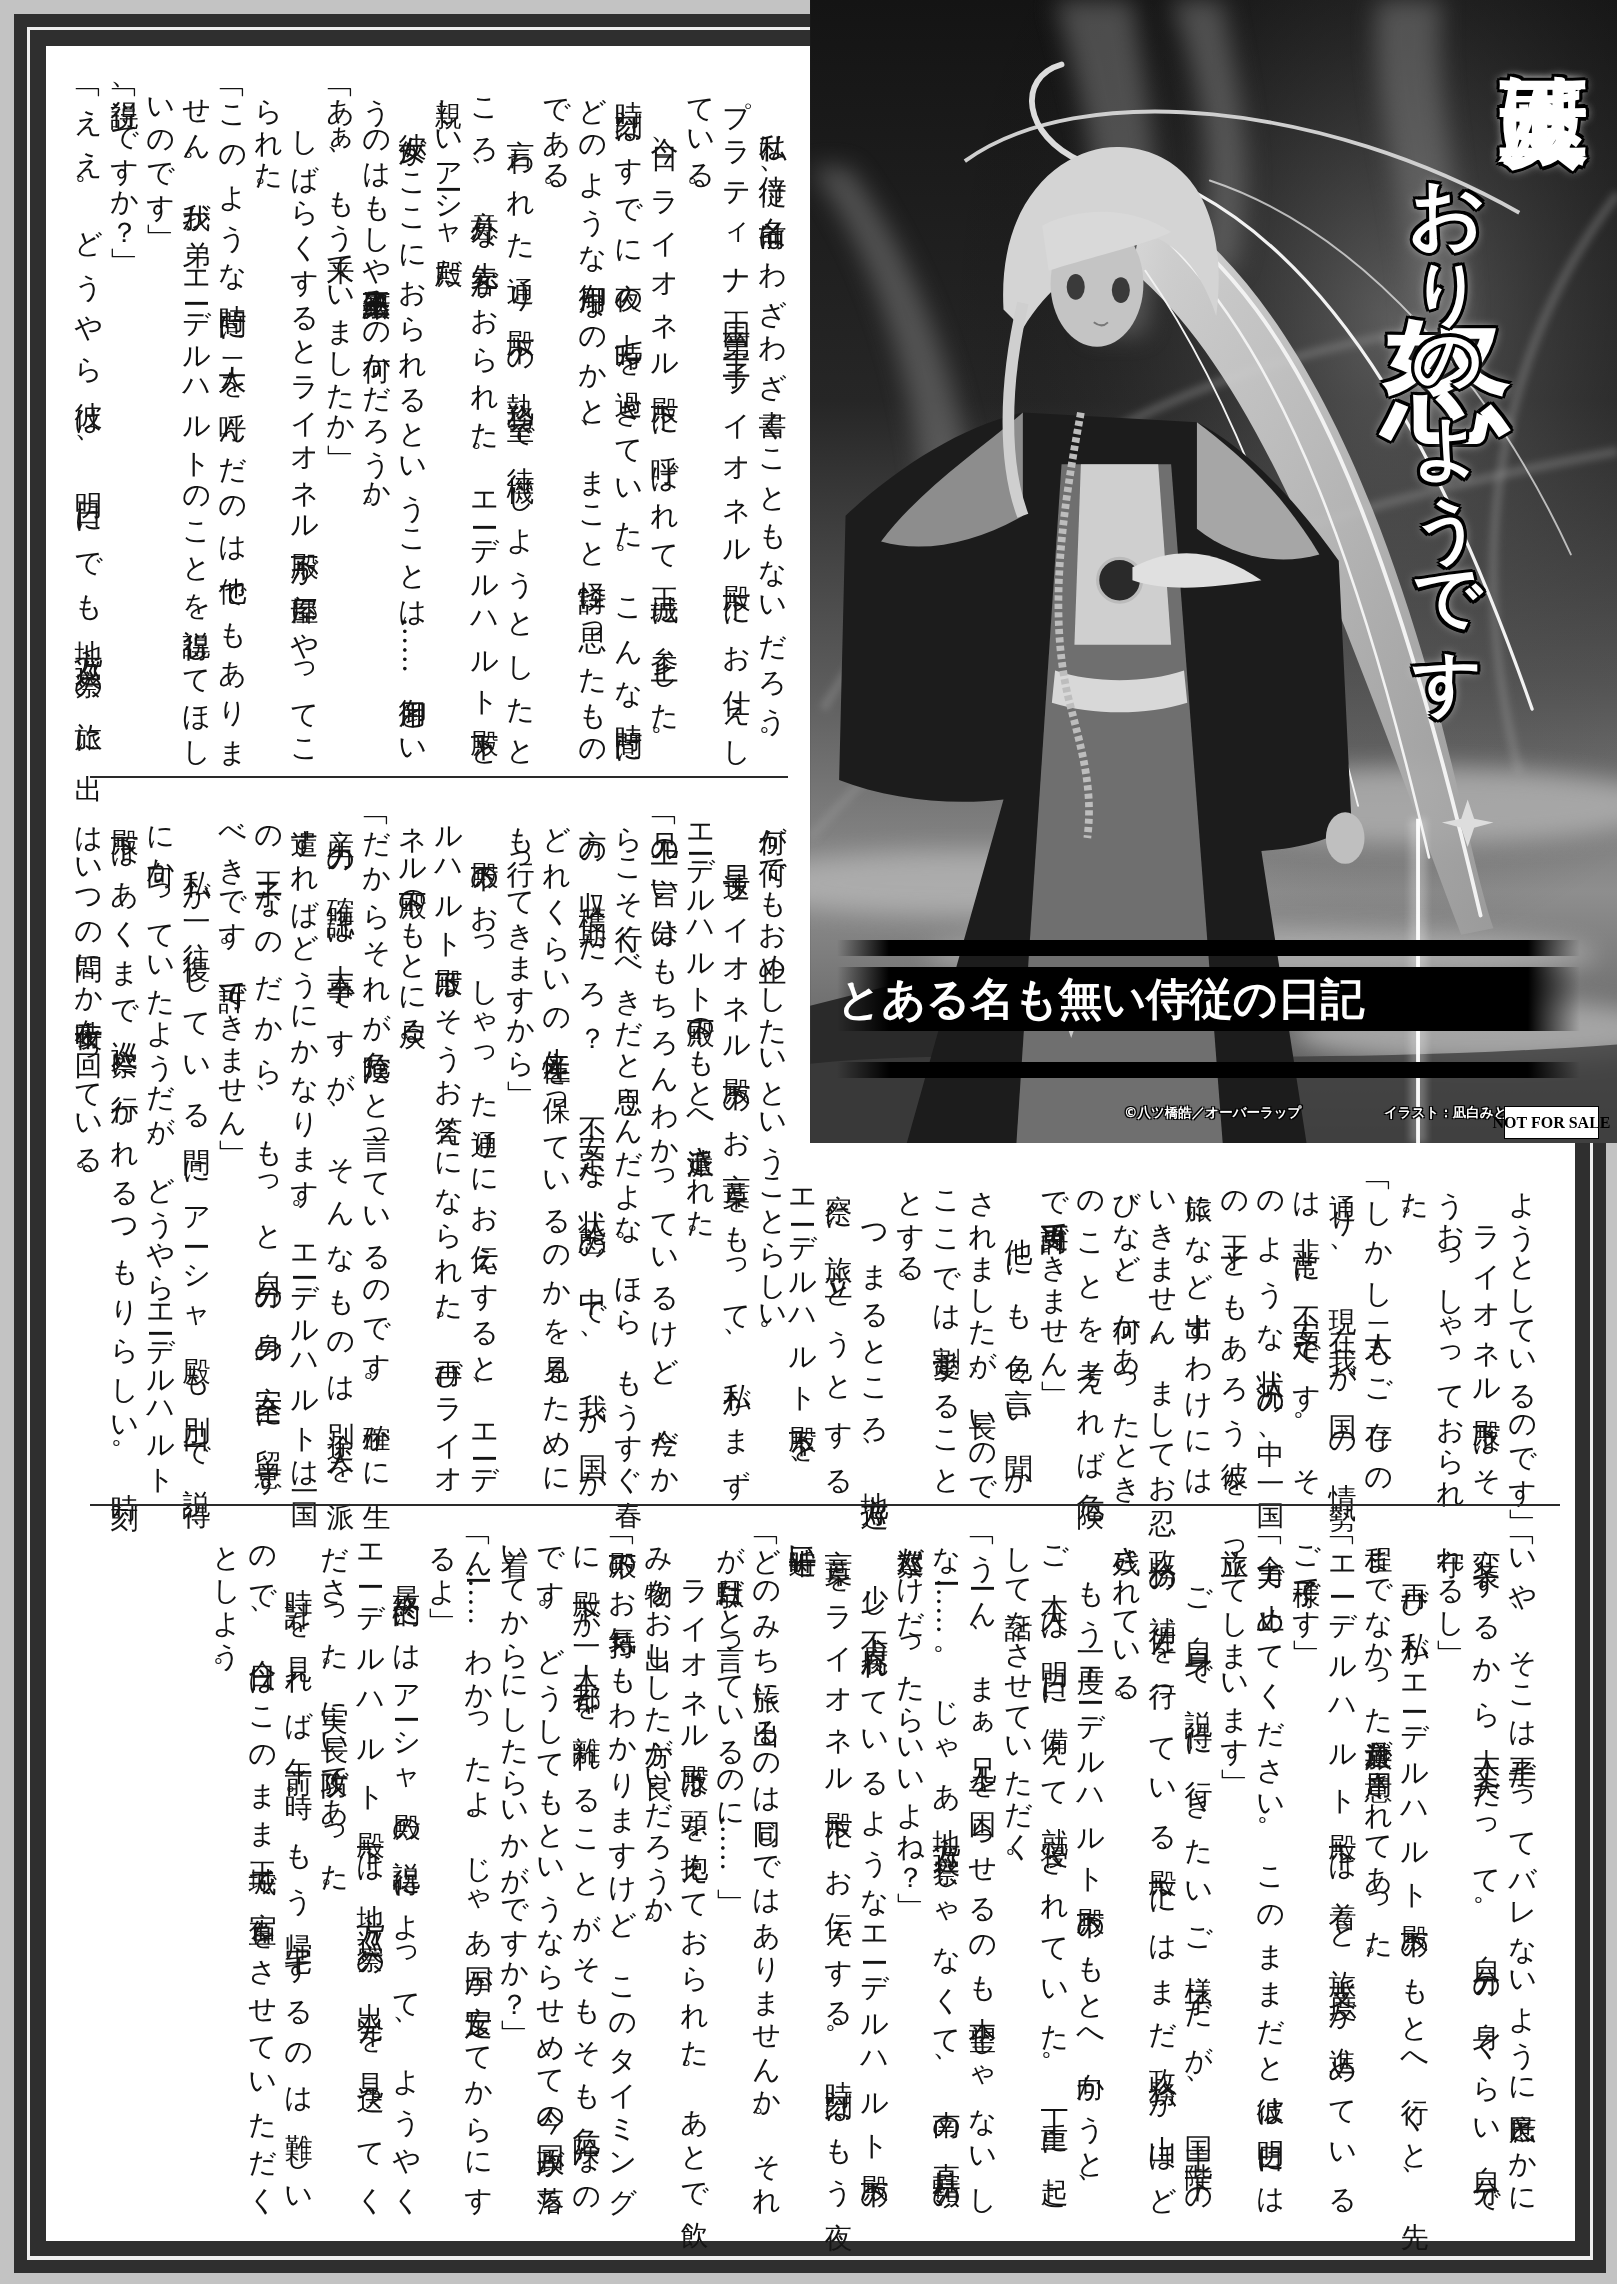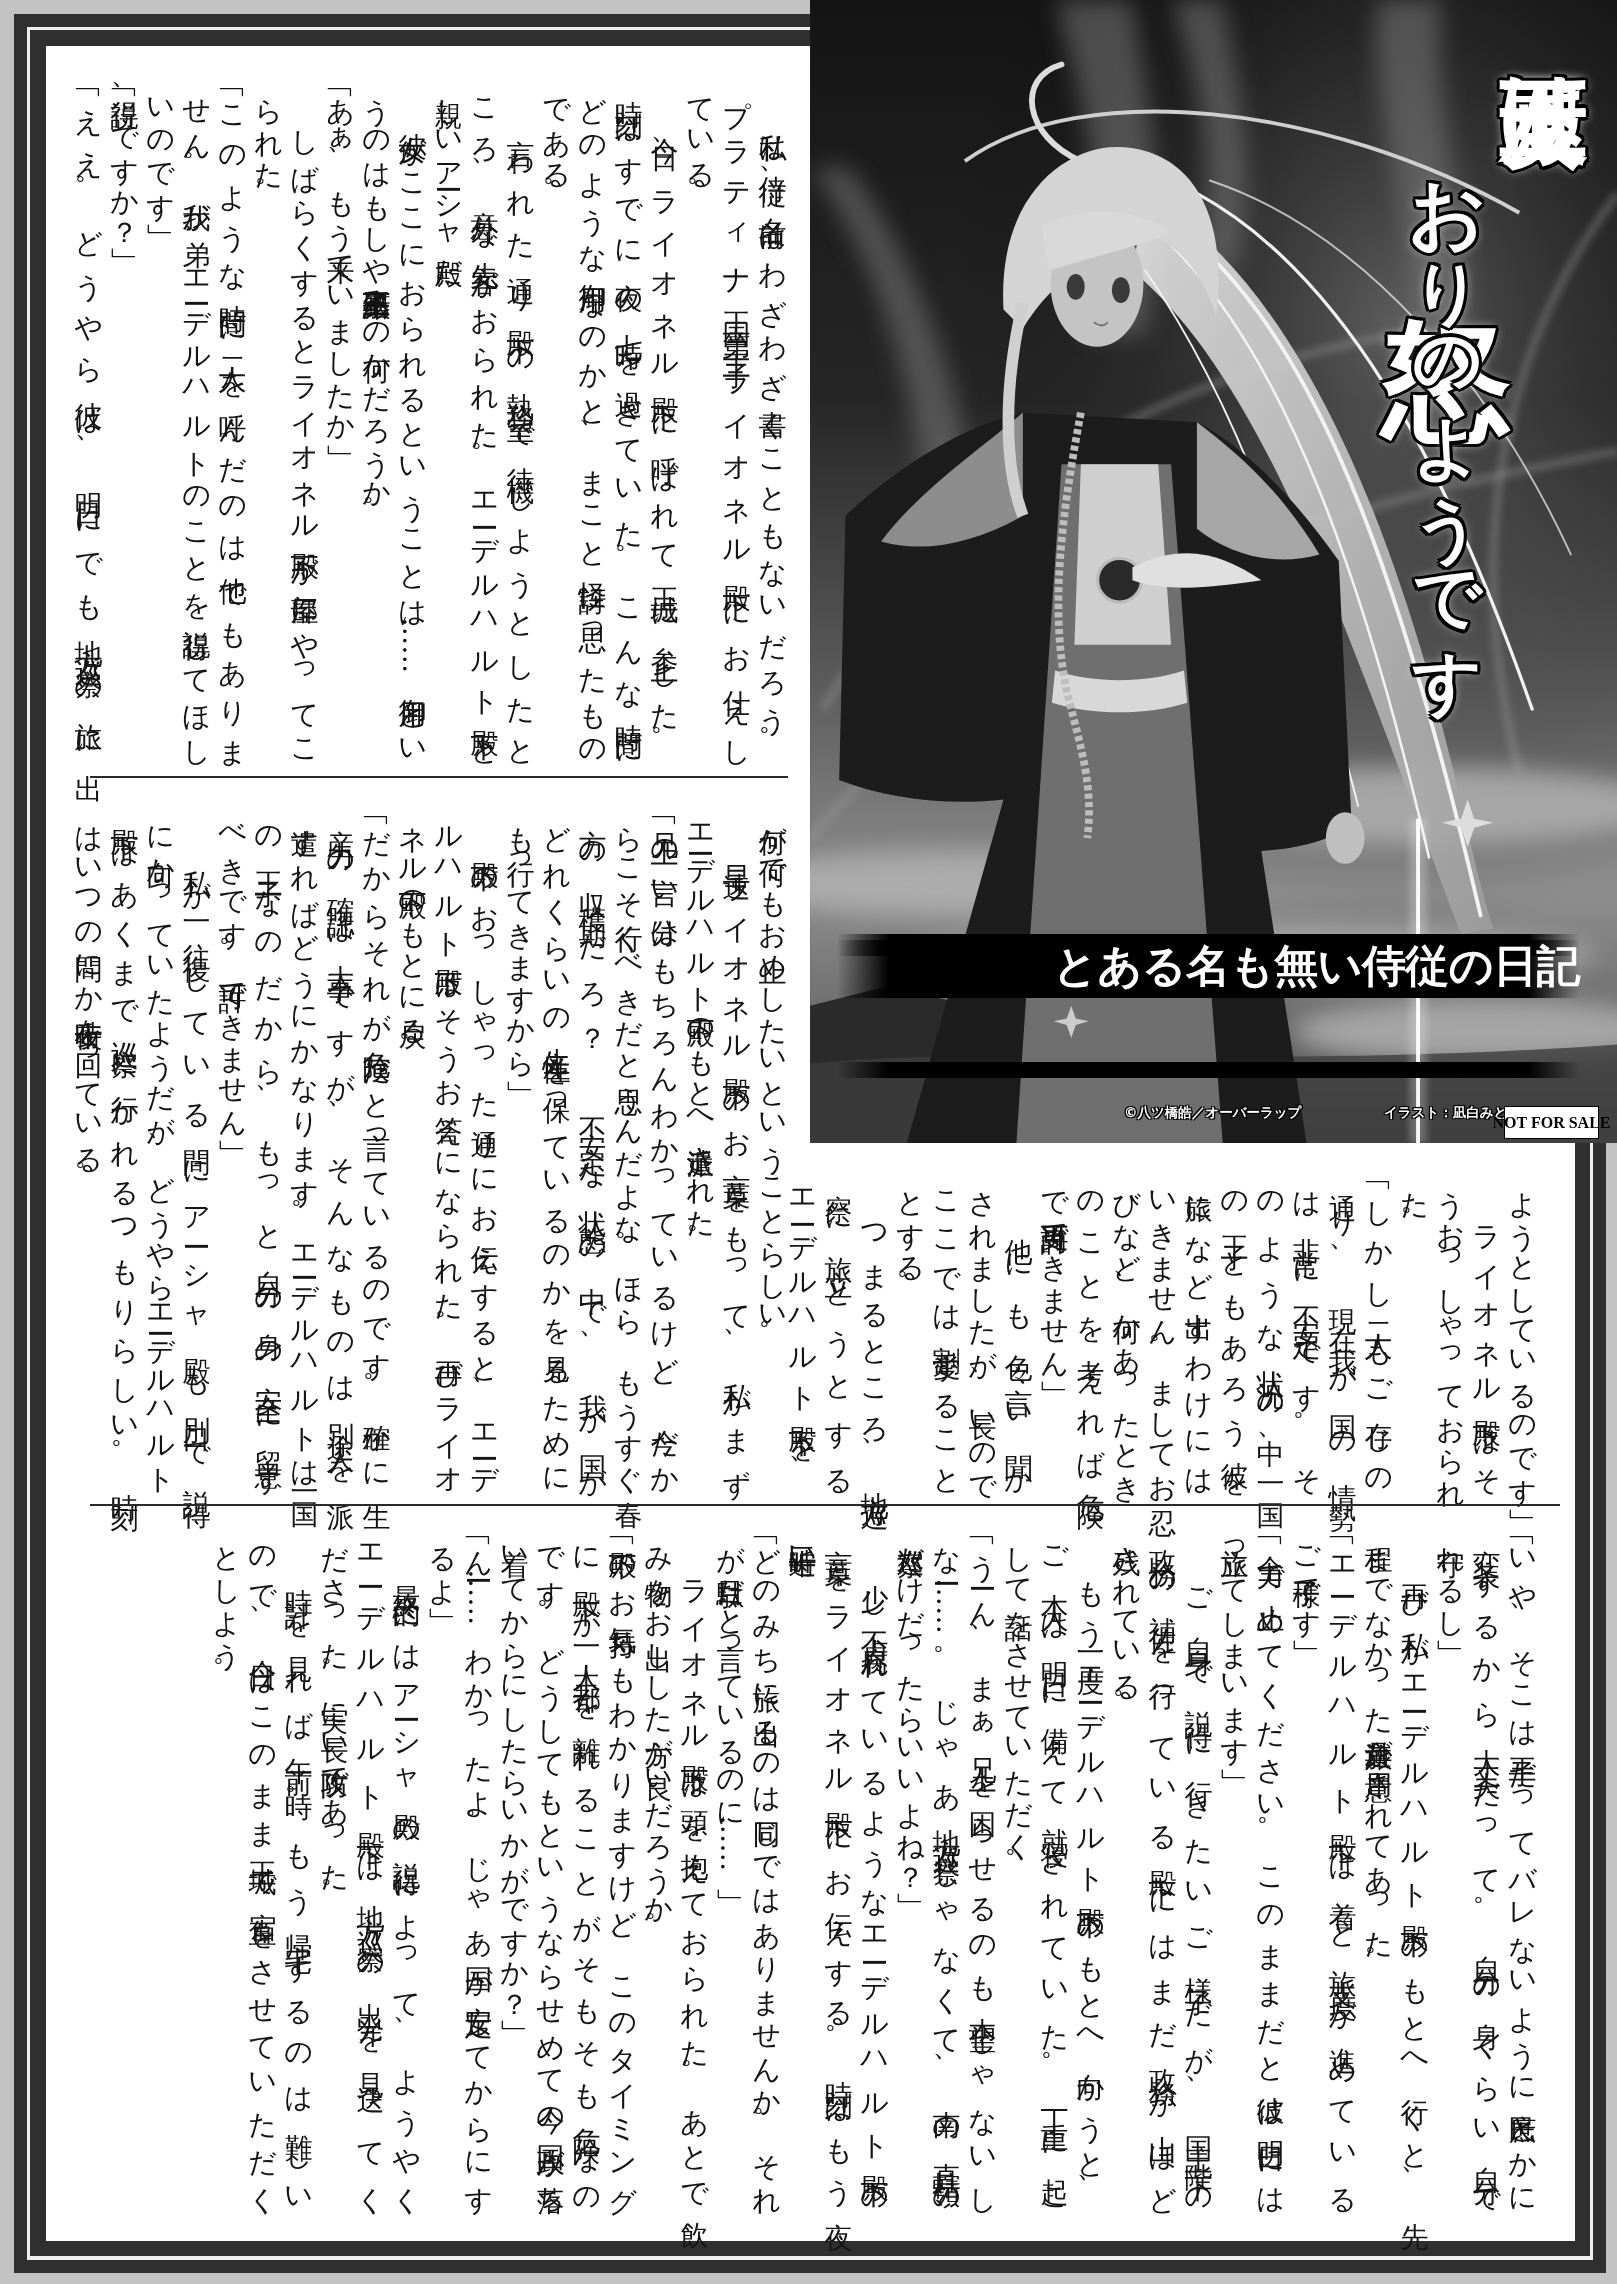--- a/index.html
+++ b/index.html
@@ -46,21 +46,21 @@
       white-space: nowrap;
     }
     .title-1 { left: 1500px; top: 14px; font-size: 88px; line-height: 90px; }
     .title-2 { left: 1386px; top: 126px; line-height: 126px; font-size: 68px; }
     .t-o { font-size: 77px; }
     .t-big { font-size: 129px; }
     .t-rest { font-size: 68px; }
 
     .banner-bar { position: absolute; left: 837px; width: 743px; background: linear-gradient(to right, rgba(0,0,0,0) 0%, #000 7%, #000 93%, rgba(0,0,0,0) 100%); }
     .bar-top { top: 940px; height: 16px; }
-    .bar-main { top: 934px; height: 64px; display: flex; align-items: center; justify-content: flex-end; }
+    .bar-main { top: 967px; height: 64px; display: flex; align-items: center; justify-content: flex-start; }
     .bar-bottom { top: 1062px; height: 16px; }
     .banner-text {
       color: #ffffff; font-size: 44px; font-weight: bold; letter-spacing: -0.6px;
       font-family: "DejaVu Serif", "Liberation Serif", serif; white-space: nowrap;
     }
 
     .credit {
       position: absolute; top: 1104px; font-size: 13.5px; color: #ffffff; font-weight: bold;
       font-family: "DejaVu Sans", "Liberation Sans", sans-serif; white-space: nowrap;
       text-shadow: -1.3px -1.3px 0 #000, 1.3px -1.3px 0 #000, -1.3px 1.3px 0 #000, 1.3px 1.3px 0 #000, 0 0 1.9px #000;

